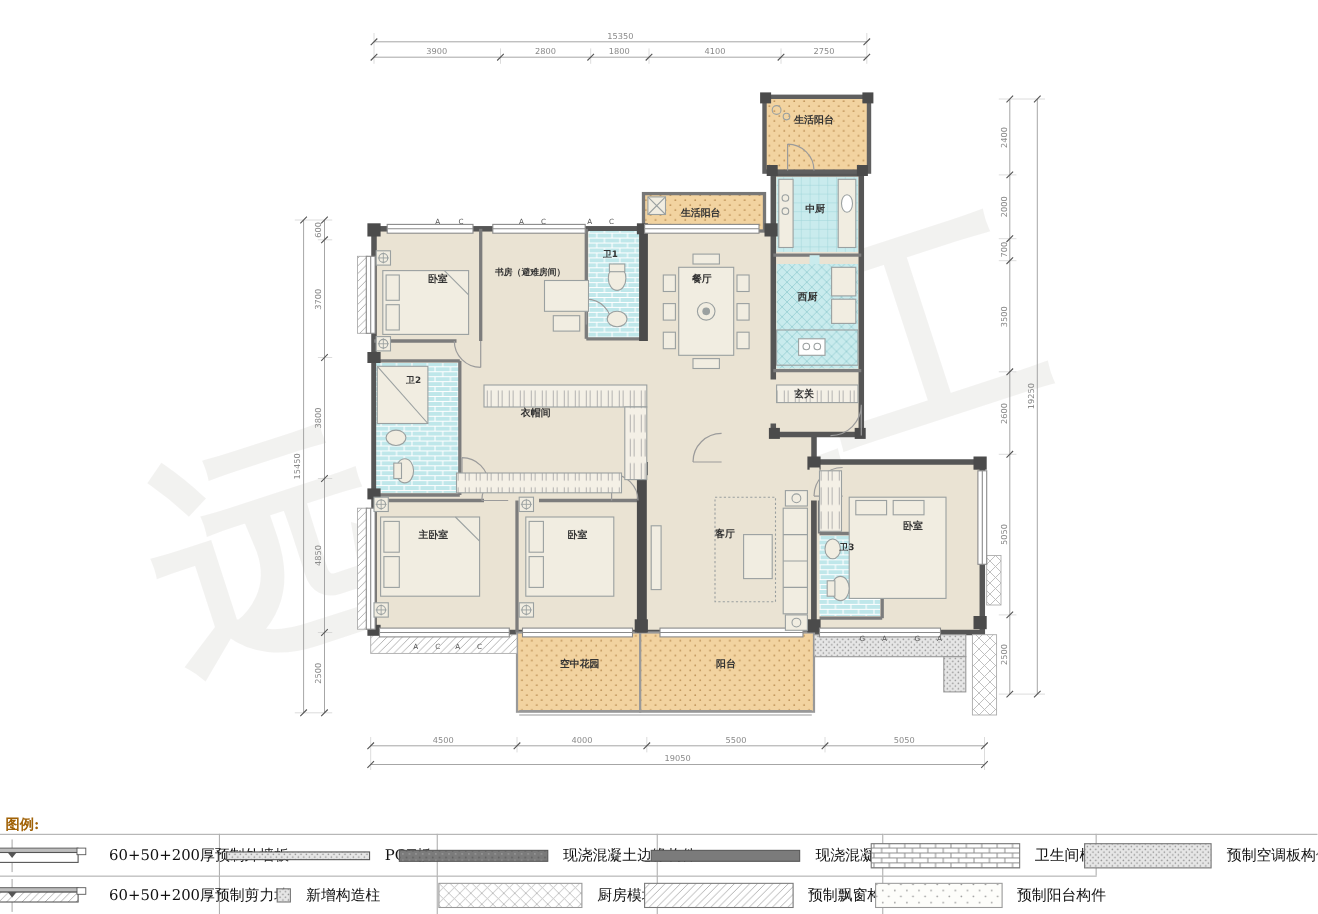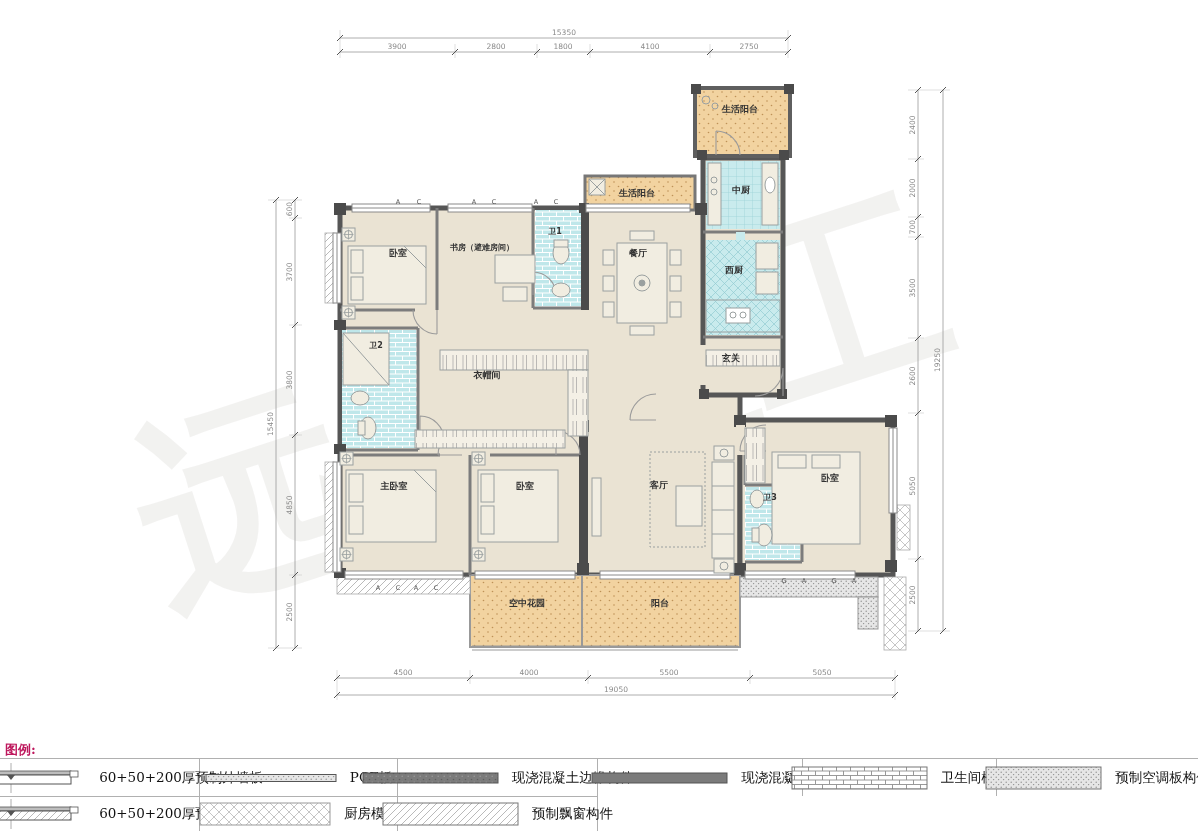--- a/index.html
+++ b/index.html
@@ -1,21 +1,21 @@
 <!DOCTYPE html>
 <html><head>
 <meta charset="utf-8">
 <style>
   html,body{margin:0;padding:0;background:#fff;}
   #page{position:relative;width:1198px;height:831px;background:#fff;overflow:hidden;
         font-family:"DejaVu Sans",sans-serif;}
   #plan-svg{position:absolute;left:0;top:0;}
   
   #legend{position:absolute;left:0;top:736px;width:1198px;}
-  #legend-title{position:absolute;left:5px;top:5px;font:bold 13px "DejaVu Serif",serif;color:#be185d;}
+  #legend-title{position:absolute;left:5px;top:5px;font:bold 13px "DejaVu Serif",serif;color:#a16207;}
   #legend-grid{position:absolute;left:0;top:22px;width:1198px;display:grid;
                grid-template-columns:200px 198px 200px 205px 194px 201px;
                grid-template-rows:38px 35px;}
   .lcell{display:flex;align-items:center;justify-content:center;gap:13px;
          border-top:1px solid #b0b0b0;box-sizing:border-box;}
   .lcell.colend{border-right:1px solid #b0b0b0;}
   .llabel{font:500 13.5px "DejaVu Serif",serif;color:#111;white-space:nowrap;}
   .lsym{flex:none;display:block;}
 </style>
 </head>
@@ -454,28 +454,40 @@
         <line x1="75" y1="0" x2="75" y2="30" stroke="#999" stroke-width="0.8"></line>
         <rect x="15" y="8" width="120" height="4" fill="#bdbdbd" stroke="#555" stroke-width="0.8"></rect>
         <rect x="15" y="12" width="120" height="9" fill="url(#pDiag)" stroke="#555" stroke-width="1"></rect>
         <rect x="8" y="8" width="8" height="6" fill="#fff" stroke="#555" stroke-width="0.8"></rect>
         <rect x="134" y="8" width="8" height="6" fill="#fff" stroke="#555" stroke-width="0.8"></rect>
         <path d="M71 12 L79 12 L75 17 Z" fill="#555"></path>
       </svg>
       <span class="llabel">60+50+200厚预制剪力墙</span>
     </div>
     <div class="lcell colend">
+      <svg class="lsym" width="14" height="14">
+        <rect x="1" y="1" width="12" height="12" fill="url(#pDense)" stroke="#777" stroke-width="1"></rect>
+      </svg>
+      <span class="llabel">新增构造柱</span>
+    </div>
+    <div class="lcell colend">
       <svg class="lsym" width="132" height="24">
         <rect x="1" y="1" width="130" height="22" fill="url(#pCrossWhite)" stroke="#999" stroke-width="1"></rect>
       </svg>
       <span class="llabel">厨房模块</span>
     </div>
     <div class="lcell colend">
       <svg class="lsym" width="137" height="24">
         <rect x="1" y="1" width="135" height="22" fill="url(#pDiag)" stroke="#777" stroke-width="1"></rect>
       </svg>
       <span class="llabel">预制飘窗构件</span>
     </div>
+    <div class="lcell">
+      <svg class="lsym" width="117" height="24">
+        <rect x="1" y="1" width="115" height="22" fill="url(#pSparse)" stroke="#999" stroke-width="1"></rect>
+      </svg>
+      <span class="llabel">预制阳台构件</span>
+    </div>
 
   </div>
 </div>
 
 </div>
 
 </body></html>

